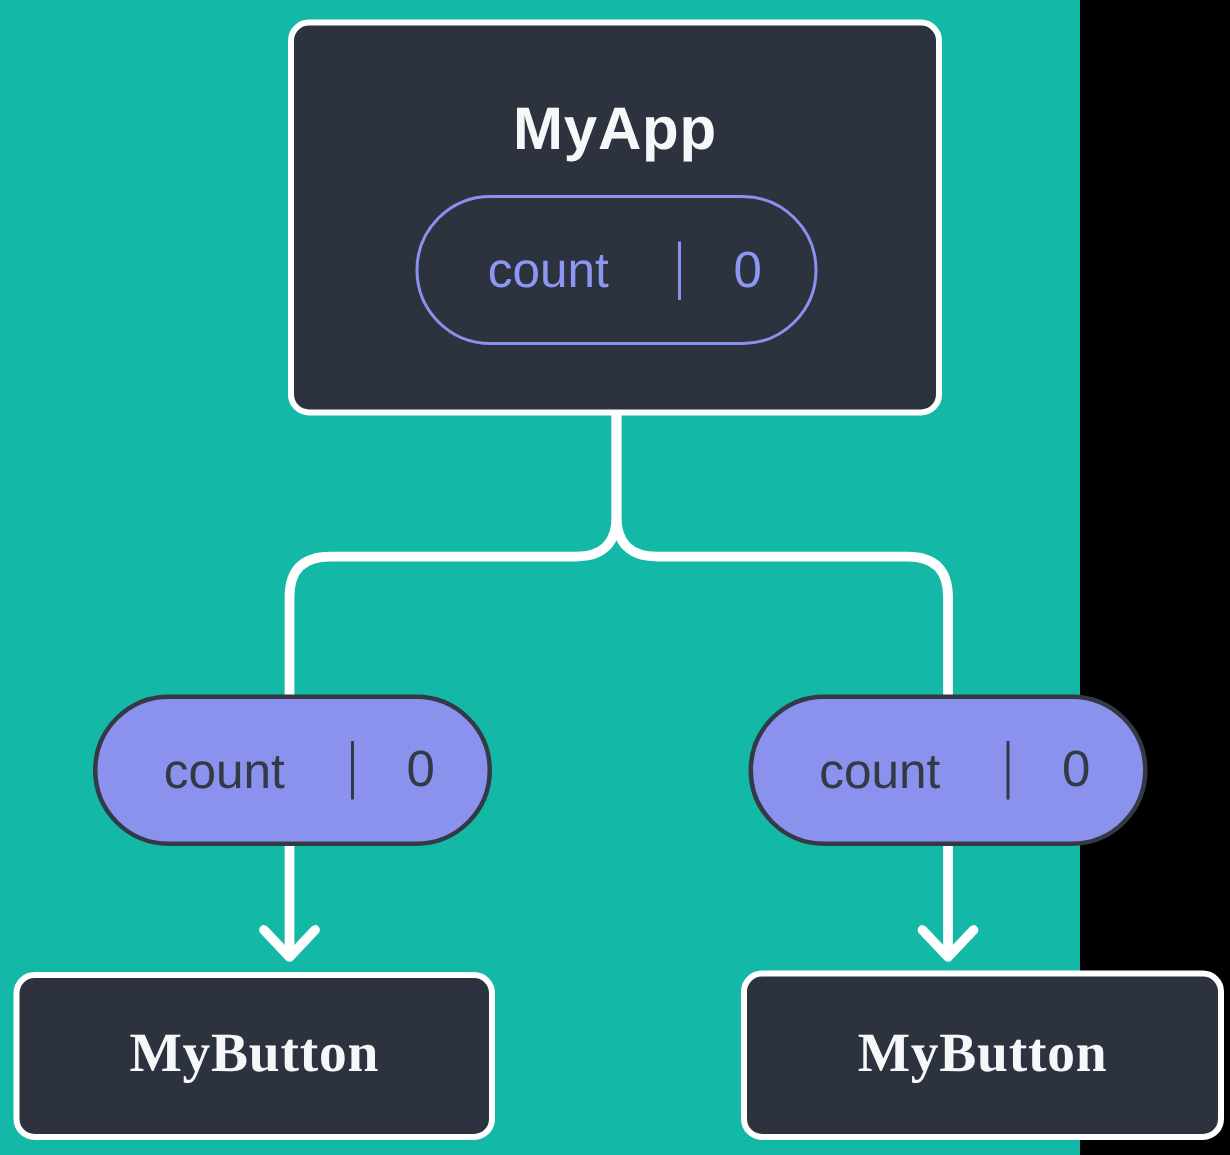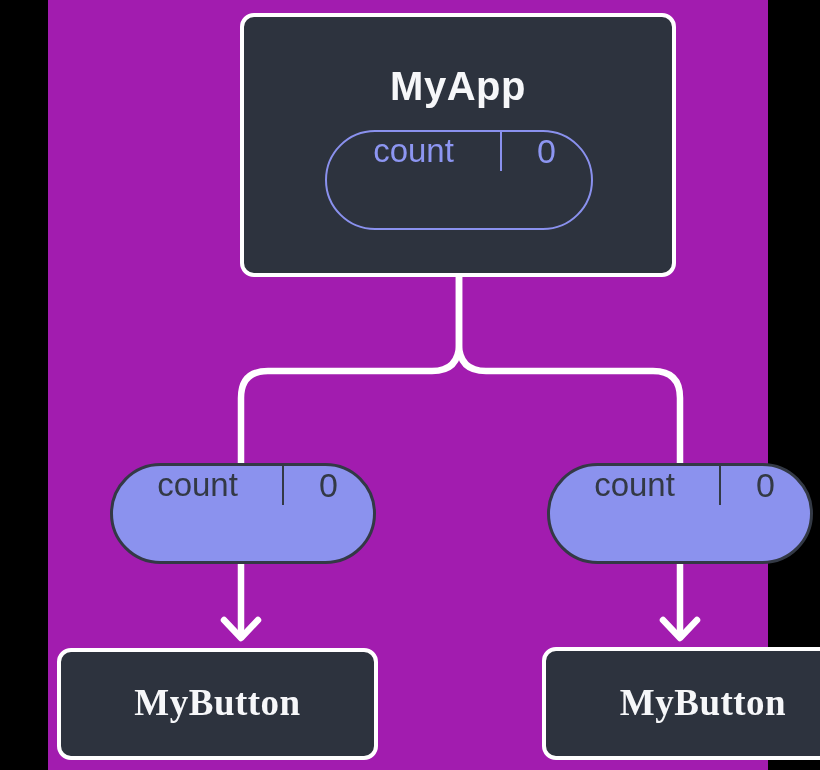--- a/index.html
+++ b/index.html
@@ -8,22 +8,21 @@
     background: #000000;
     width: 820px;
     height: 770px;
     overflow: hidden;
     font-family: "Liberation Sans", "DejaVu Sans", sans-serif;
   }
   .canvas {
     position: relative;
     width: 720px;
     height: 770px;
-    background: #a21caf;
-    margin-left: 48px;
+    background: #14b8a6;
   }
   .connectors {
     position: absolute;
     left: 0;
     top: 0;
     z-index: 1;
   }
   
   .node {
     position: absolute;
@@ -67,21 +66,21 @@
   .node-leaf .node-label {
     top: 50%;
     transform: translateY(-54%);
     font-size: 37px;
     font-family: Liberation Serif, serif;
   }
   
   .pill {
     position: absolute;
     display: flex;
-    align-items: flex-start;
+    align-items: center;
     box-sizing: border-box;
     border-radius: 52px;
     font-size: 33px;
     z-index: 2;
   }
   .pill .cell {
     display: flex;
     align-items: center;
     justify-content: center;
   }

